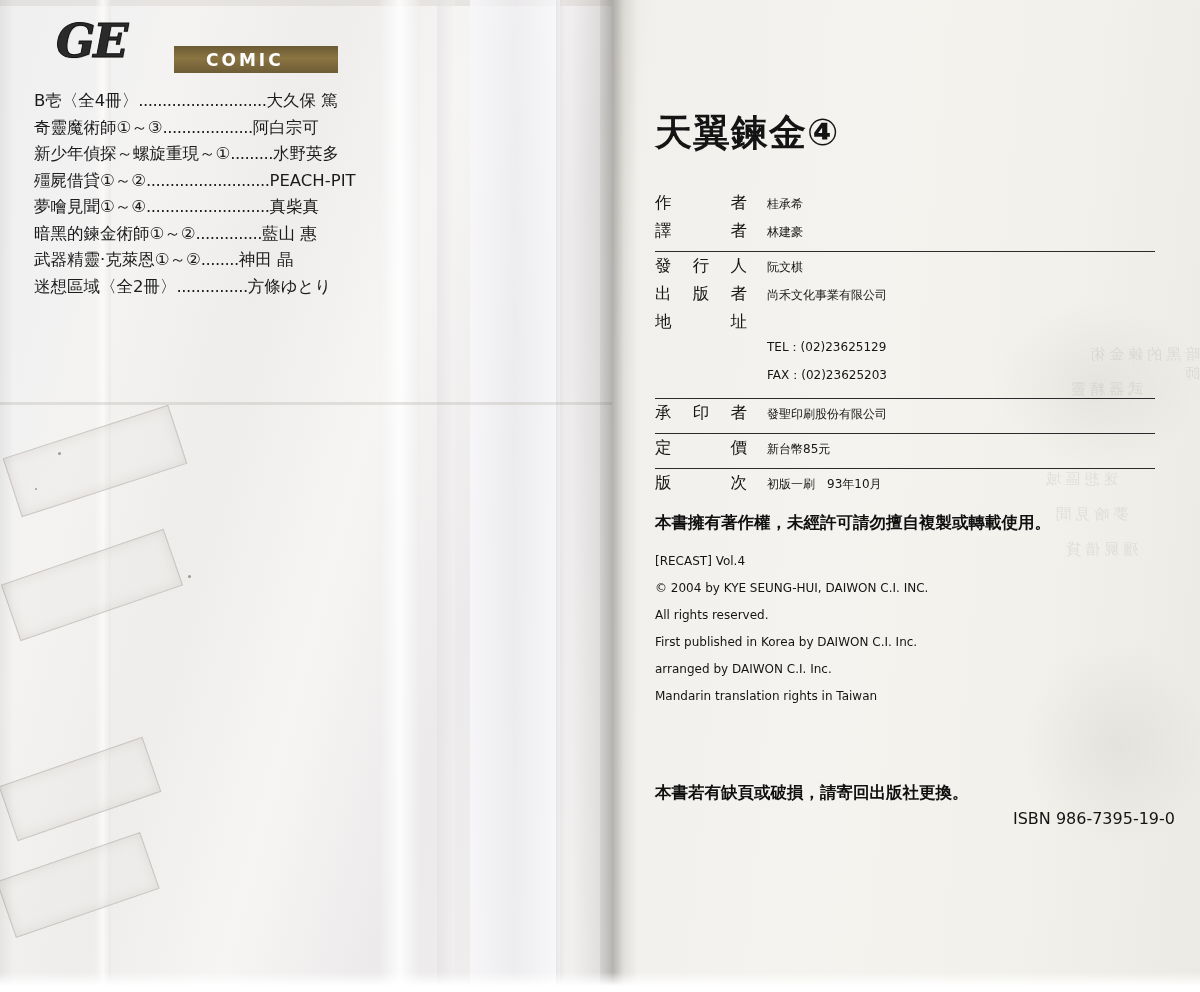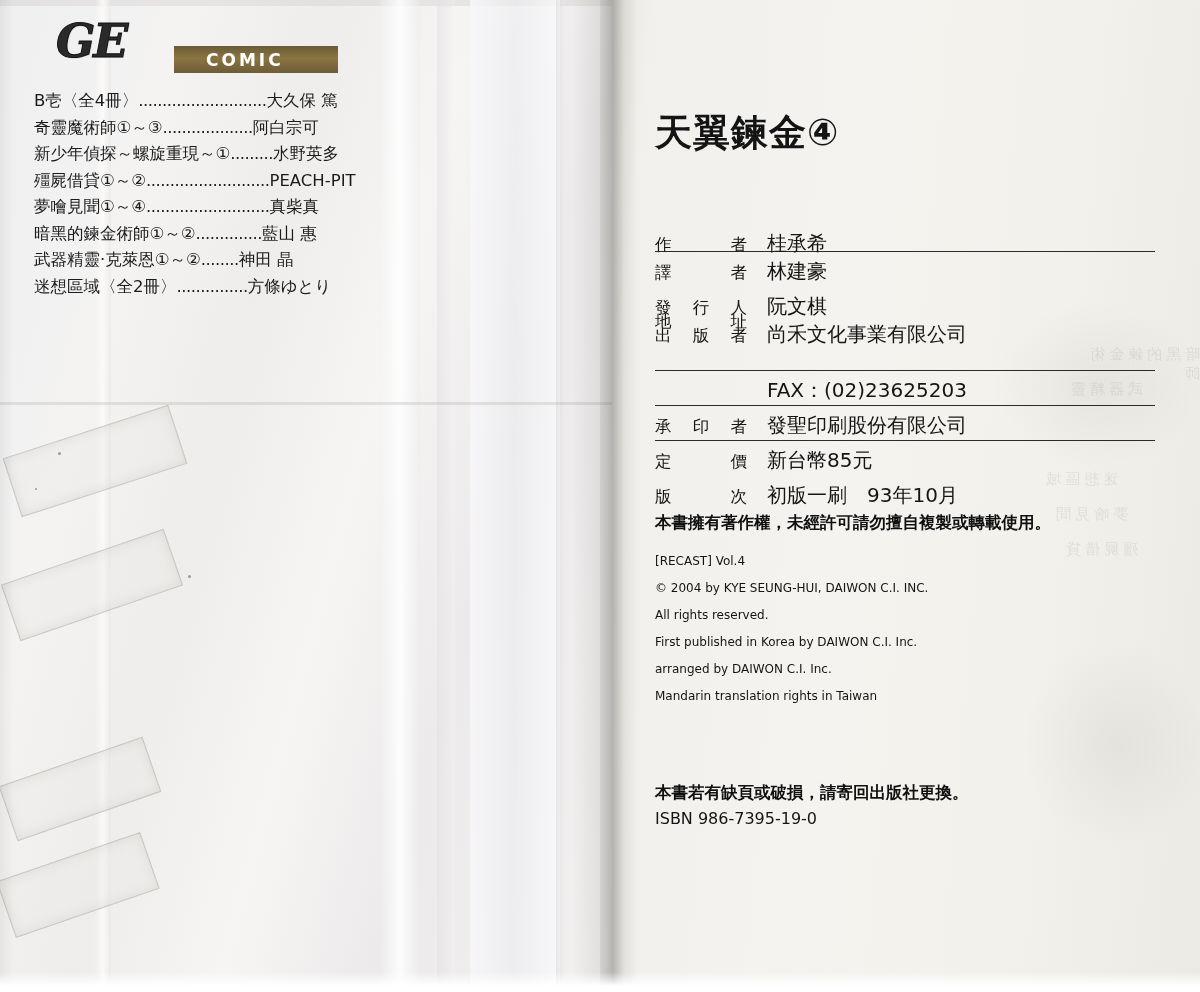--- a/index.html
+++ b/index.html
@@ -178,24 +178,23 @@
     flex: 0 0 92px;
     display: flex;
     justify-content: space-between;
     letter-spacing: 0;
     font-size: 16.5px;
     color: #151515;
   }
   .credit-label span { display:inline-block; }
   .credit-value {
     padding-left: 20px;
-    font-size: 20px;
+    font-size: 12px;
     color: #151515;
     white-space: nowrap;
-    margin-top: 38px;
   }
   .rule {
     border-bottom: 1px solid #2b2b2b;
     height: 0;
     margin: 3px 0 3px 0;
     width: 500px;
   }
 
   .notice {
     position: absolute;
@@ -227,20 +226,21 @@
     font-weight: bold;
     color: #101010;
     line-height: 26px;
     white-space: nowrap;
   }
   .footer-note .fn2 {
     font-size: 16px;
     color: #141414;
     line-height: 26px;
     white-space: nowrap;
+    text-align: right;
   }
 
   
   .bottom-edge {
     position:absolute;
     left:0; bottom:0; width:1200px; height:20px;
     background: linear-gradient(180deg, rgba(255,255,255,0.0), #ffffff 70%);
   }
   .gutter-shadow {
     position:absolute;
@@ -357,20 +357,24 @@
       <div class="credit-value">尚禾文化事業有限公司</div>
     </div>
 
     <div class="credit-row">
       <div class="credit-label">
         <span>地</span>
         <span>址</span>
       </div>
     </div>
 
+    <div class="credit-row">
+      <div class="credit-label"></div>
+      <div class="credit-value">TEL：(02)23625129</div>
+    </div>
 
     <div class="credit-row">
       <div class="credit-label"></div>
       <div class="credit-value">FAX：(02)23625203</div>
     </div>
     <div class="rule"></div>
 
     <div class="credit-row">
       <div class="credit-label">
         <span>承</span>

